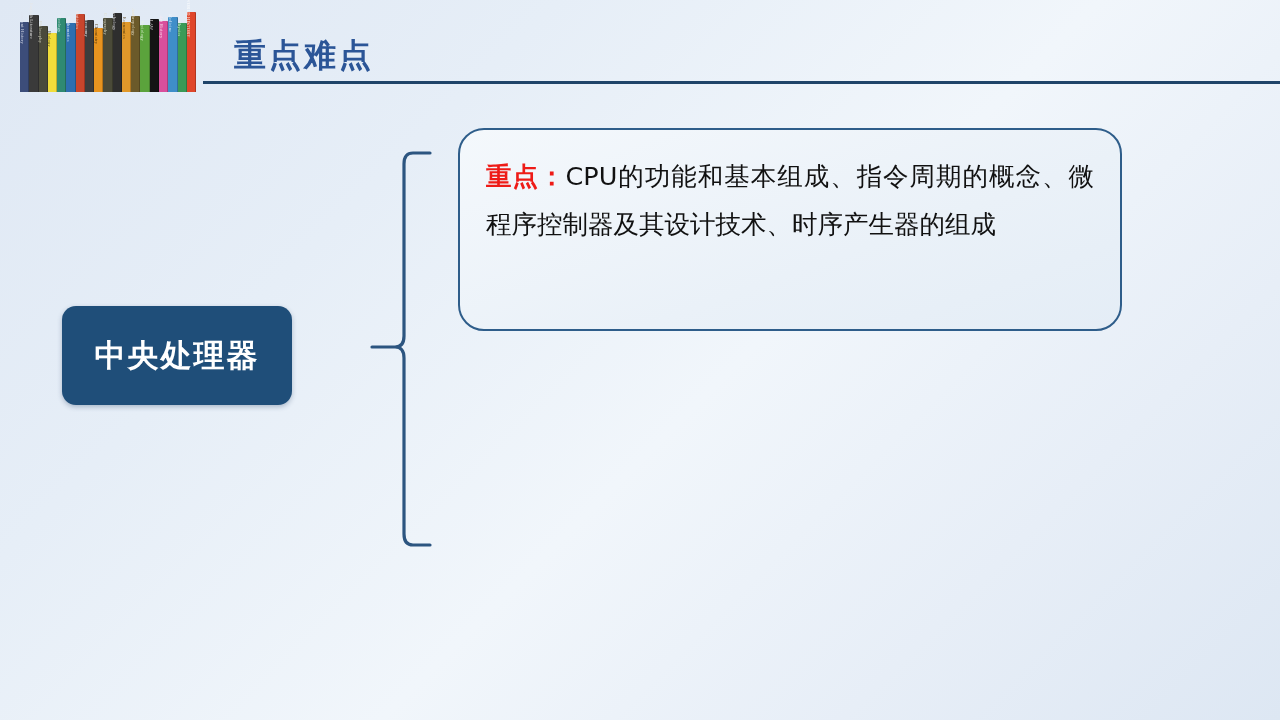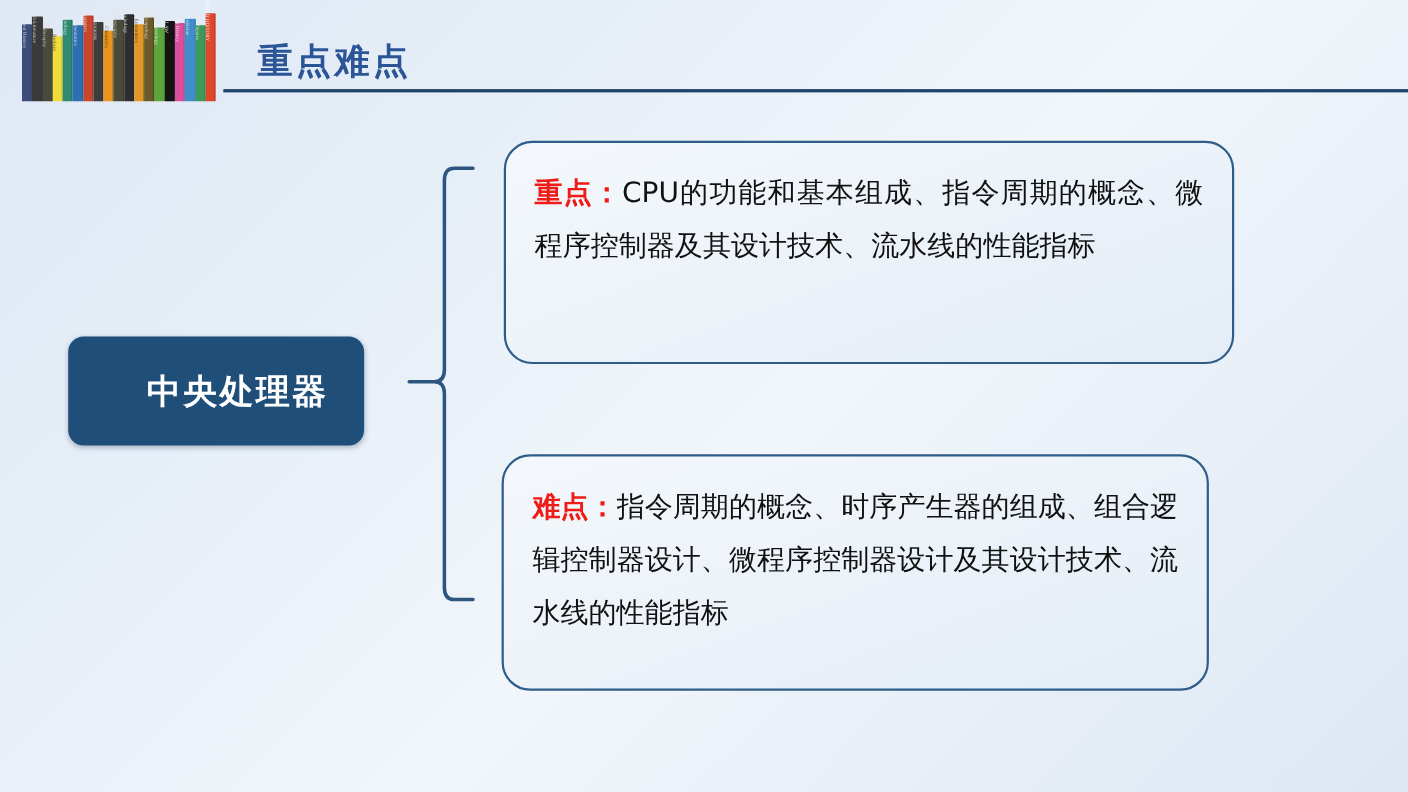--- a/index.html
+++ b/index.html
@@ -93,21 +93,20 @@
     left: 62px;
     top: 306px;
     width: 230px;
     height: 99px;
     background: #1f4e79;
     border-radius: 14px;
     box-shadow: 0 2px 5px rgba(30,60,100,0.30);
     display: flex;
     align-items: center;
     justify-content: center;
-    padding-left: 39px;
   }
   #root-node .label {
     color: #ffffff;
     font-size: 31px;
     font-weight: bold;
     letter-spacing: 2px;
     font-family: "DejaVu Sans", "Liberation Sans", sans-serif;
   }
 
   
@@ -235,23 +234,18 @@
   </div>
 
   <div id="bracket">
     <svg width="70" height="420" viewBox="0 0 70 420" xmlns="http://www.w3.org/2000/svg">
       <path d="M 62 13 L 45 13 Q 36 13 36 24 L 36 196 Q 36 207 27 207 L 4 207 L 27 207 Q 36 207 36 218 L 36 394 Q 36 405 45 405 L 62 405" fill="none" stroke="#2c5580" stroke-width="3.2" stroke-linecap="round" stroke-linejoin="round"></path>
     </svg>
   </div>
 
   <div class="content-box" id="box-key">
     <div class="box-text">
-      <span class="tag">重点</span><span class="tag">：</span><span>CPU的功能和基本组成、指令周期的概念、微程序控制器及其设计技术、流水线的性能指标</span>
+      <span class="tag">重点</span><span class="tag">：</span><span>CPU的功能和基本组成、指令周期的概念、微程序控制器及其设计技术、时序产生器的组成</span>
     </div>
   </div>
 
-  <div class="content-box" id="box-hard">
-    <div class="box-text">
-      <span class="tag">难点</span><span class="tag">：</span><span>指令周期的概念、时序产生器的组成、组合逻辑控制器设计、微程序控制器设计及其设计技术、流水线的性能指标</span>
-    </div>
-  </div>
 
 </div>
 
 </body></html>

